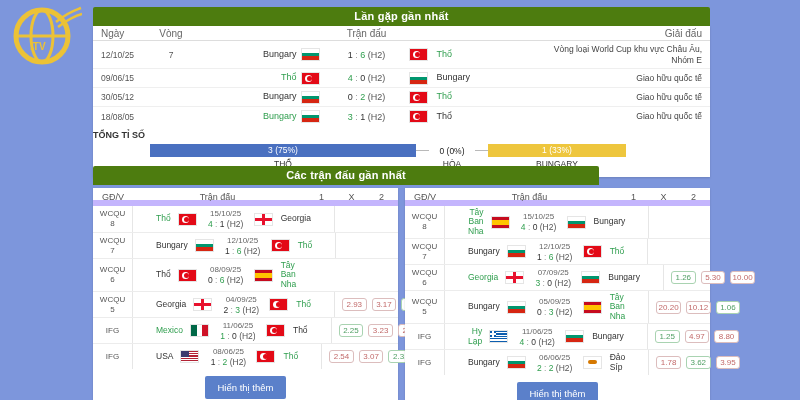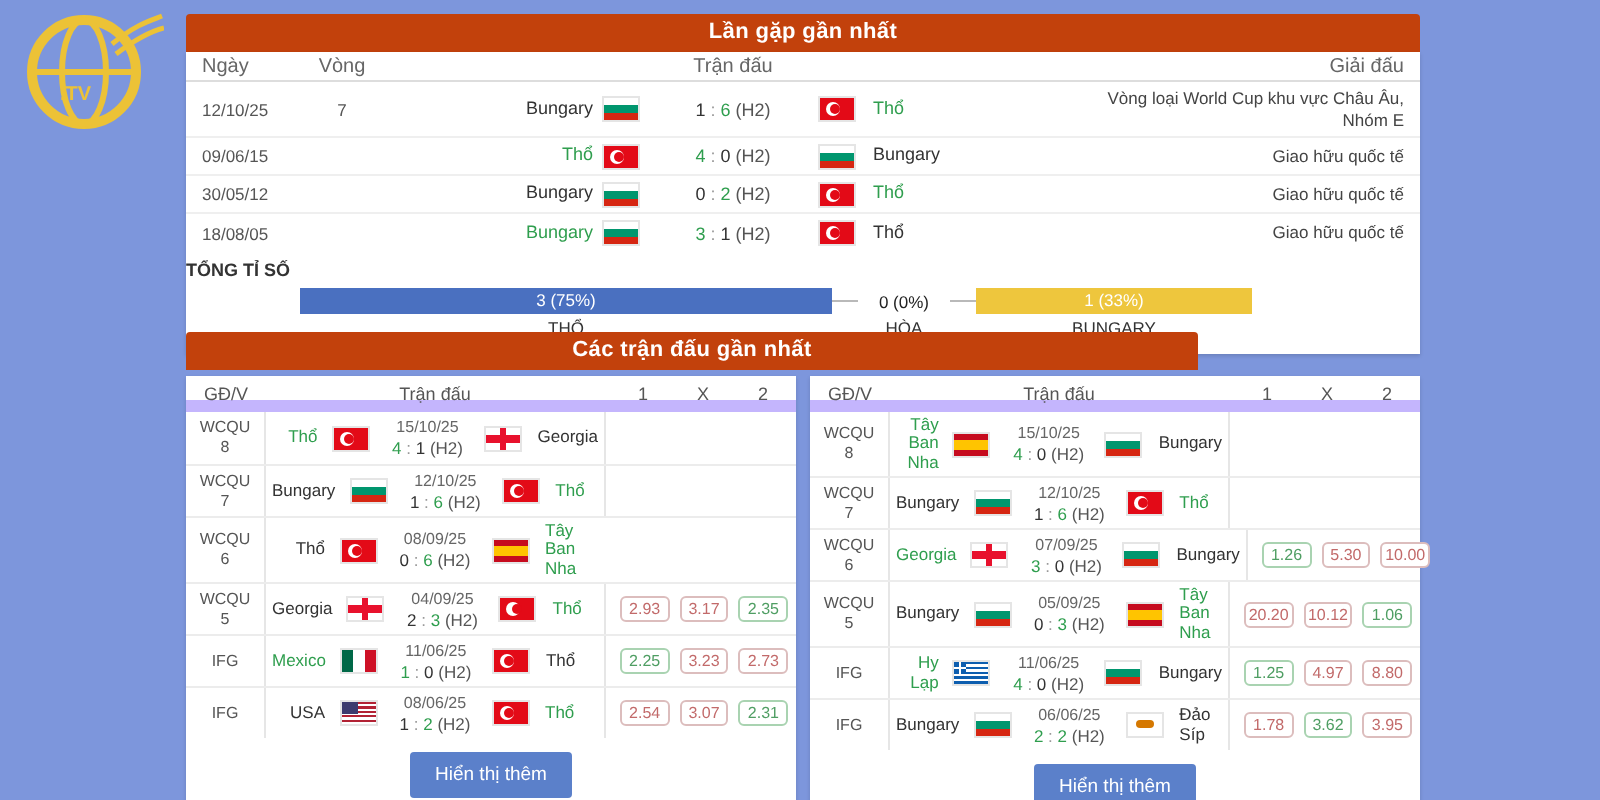--- a/index.html
+++ b/index.html
@@ -2,21 +2,21 @@
 <html><head>
 <meta charset="utf-8">
 <style>
   * { margin:0; padding:0; box-sizing:border-box; }
   html,body { width:800px; height:400px; overflow:hidden; }
   body { font-family:"Liberation Sans", sans-serif; }
   .page { position:relative; width:800px; height:400px; background:#7d96dc; }
 
   
   .section-bar{
-    background:#c2410c; color:#fff; font-size:11px; font-weight:bold;
+    background:#4d7c0f; color:#fff; font-size:11px; font-weight:bold;
     text-align:center; height:19px; line-height:19px;
     border-radius:2px 2px 0 0; letter-spacing:.2px;
   }
 
   
   .card1 { position:absolute; left:93px; top:7px; width:617px; }
   .card-body { background:#fff; box-shadow:0 1px 2px rgba(0,0,0,.15); }
 
   .h2h-head{
     display:grid; grid-template-columns:52px 36px 1fr 158px;
@@ -89,21 +89,21 @@
 
   .tbl-head{ display:grid; grid-template-columns:40px 1fr 92px; height:18px;
              align-items:center; border-bottom:6px solid #c4b5fd; font-size:9px; color:#555;
              padding:4px 4px 0 0; }
   .tbl-head .th-round{ text-align:center; }
   .tbl-head .th-match{ text-align:center; }
   .odds-head{ display:flex; gap:5px; padding-left:7px; }
   .odds-head span{ width:26px; text-align:center; }
 
   .m-row{ display:grid; grid-template-columns:40px 1fr 92px; min-height:26px;
-          align-items:stretch; border-top:1px solid #ececec; padding-right:4px; }
+          align-items:stretch; border-top:1px solid #ececec; padding-right:4px;gap:20px; }
   .m-row:first-of-type{ border-top:none; }
   .round-cell{ font-size:8px; color:#555; text-align:center; line-height:1.2;
                border-right:1px solid #e6e6e6; display:flex; flex-direction:column; justify-content:center; }
   .match-cell{ display:grid; grid-template-columns:1fr 18px 52px 18px 1fr; gap:3px;
                align-items:center; padding:2px 3px; }
   .match-cell .tname{ font-size:8.5px; }
   .m-center{ text-align:center; }
   .m-date{ font-size:8px; color:#666; }
   .m-score{ font-size:8.5px; margin-top:1px; }
   .odds-cell{ display:flex; gap:5px; align-items:center; padding-left:7px;

